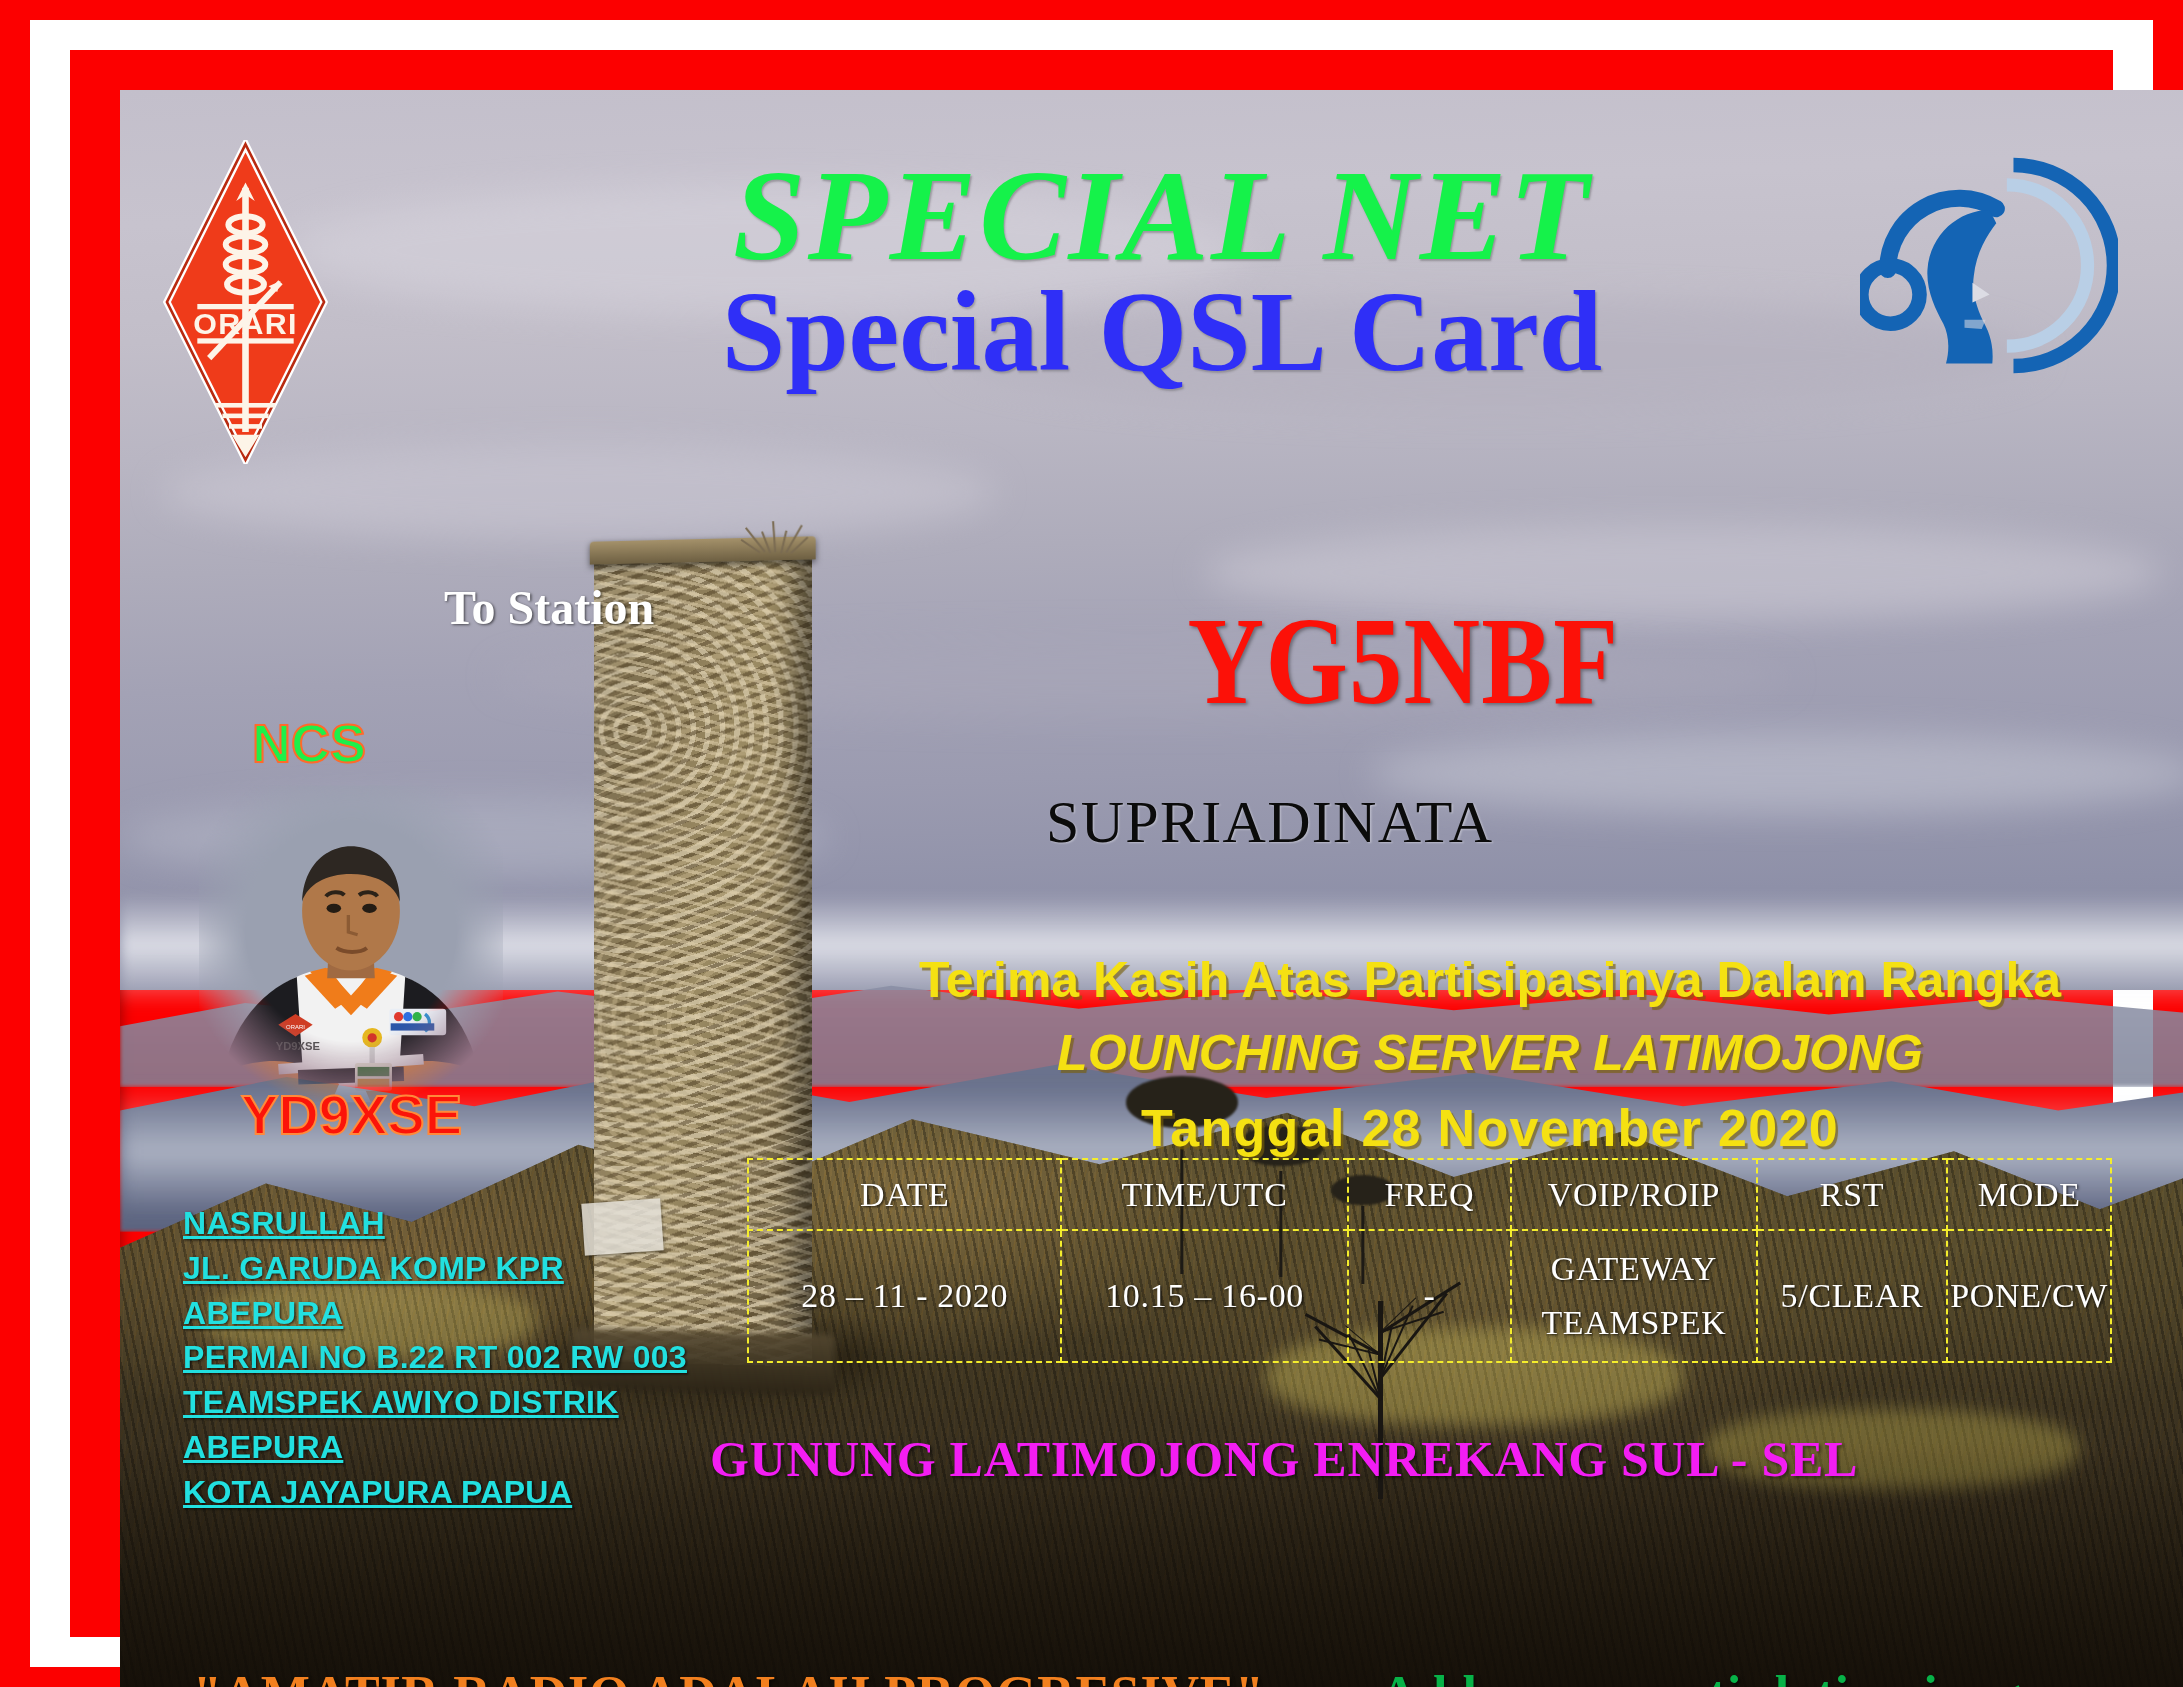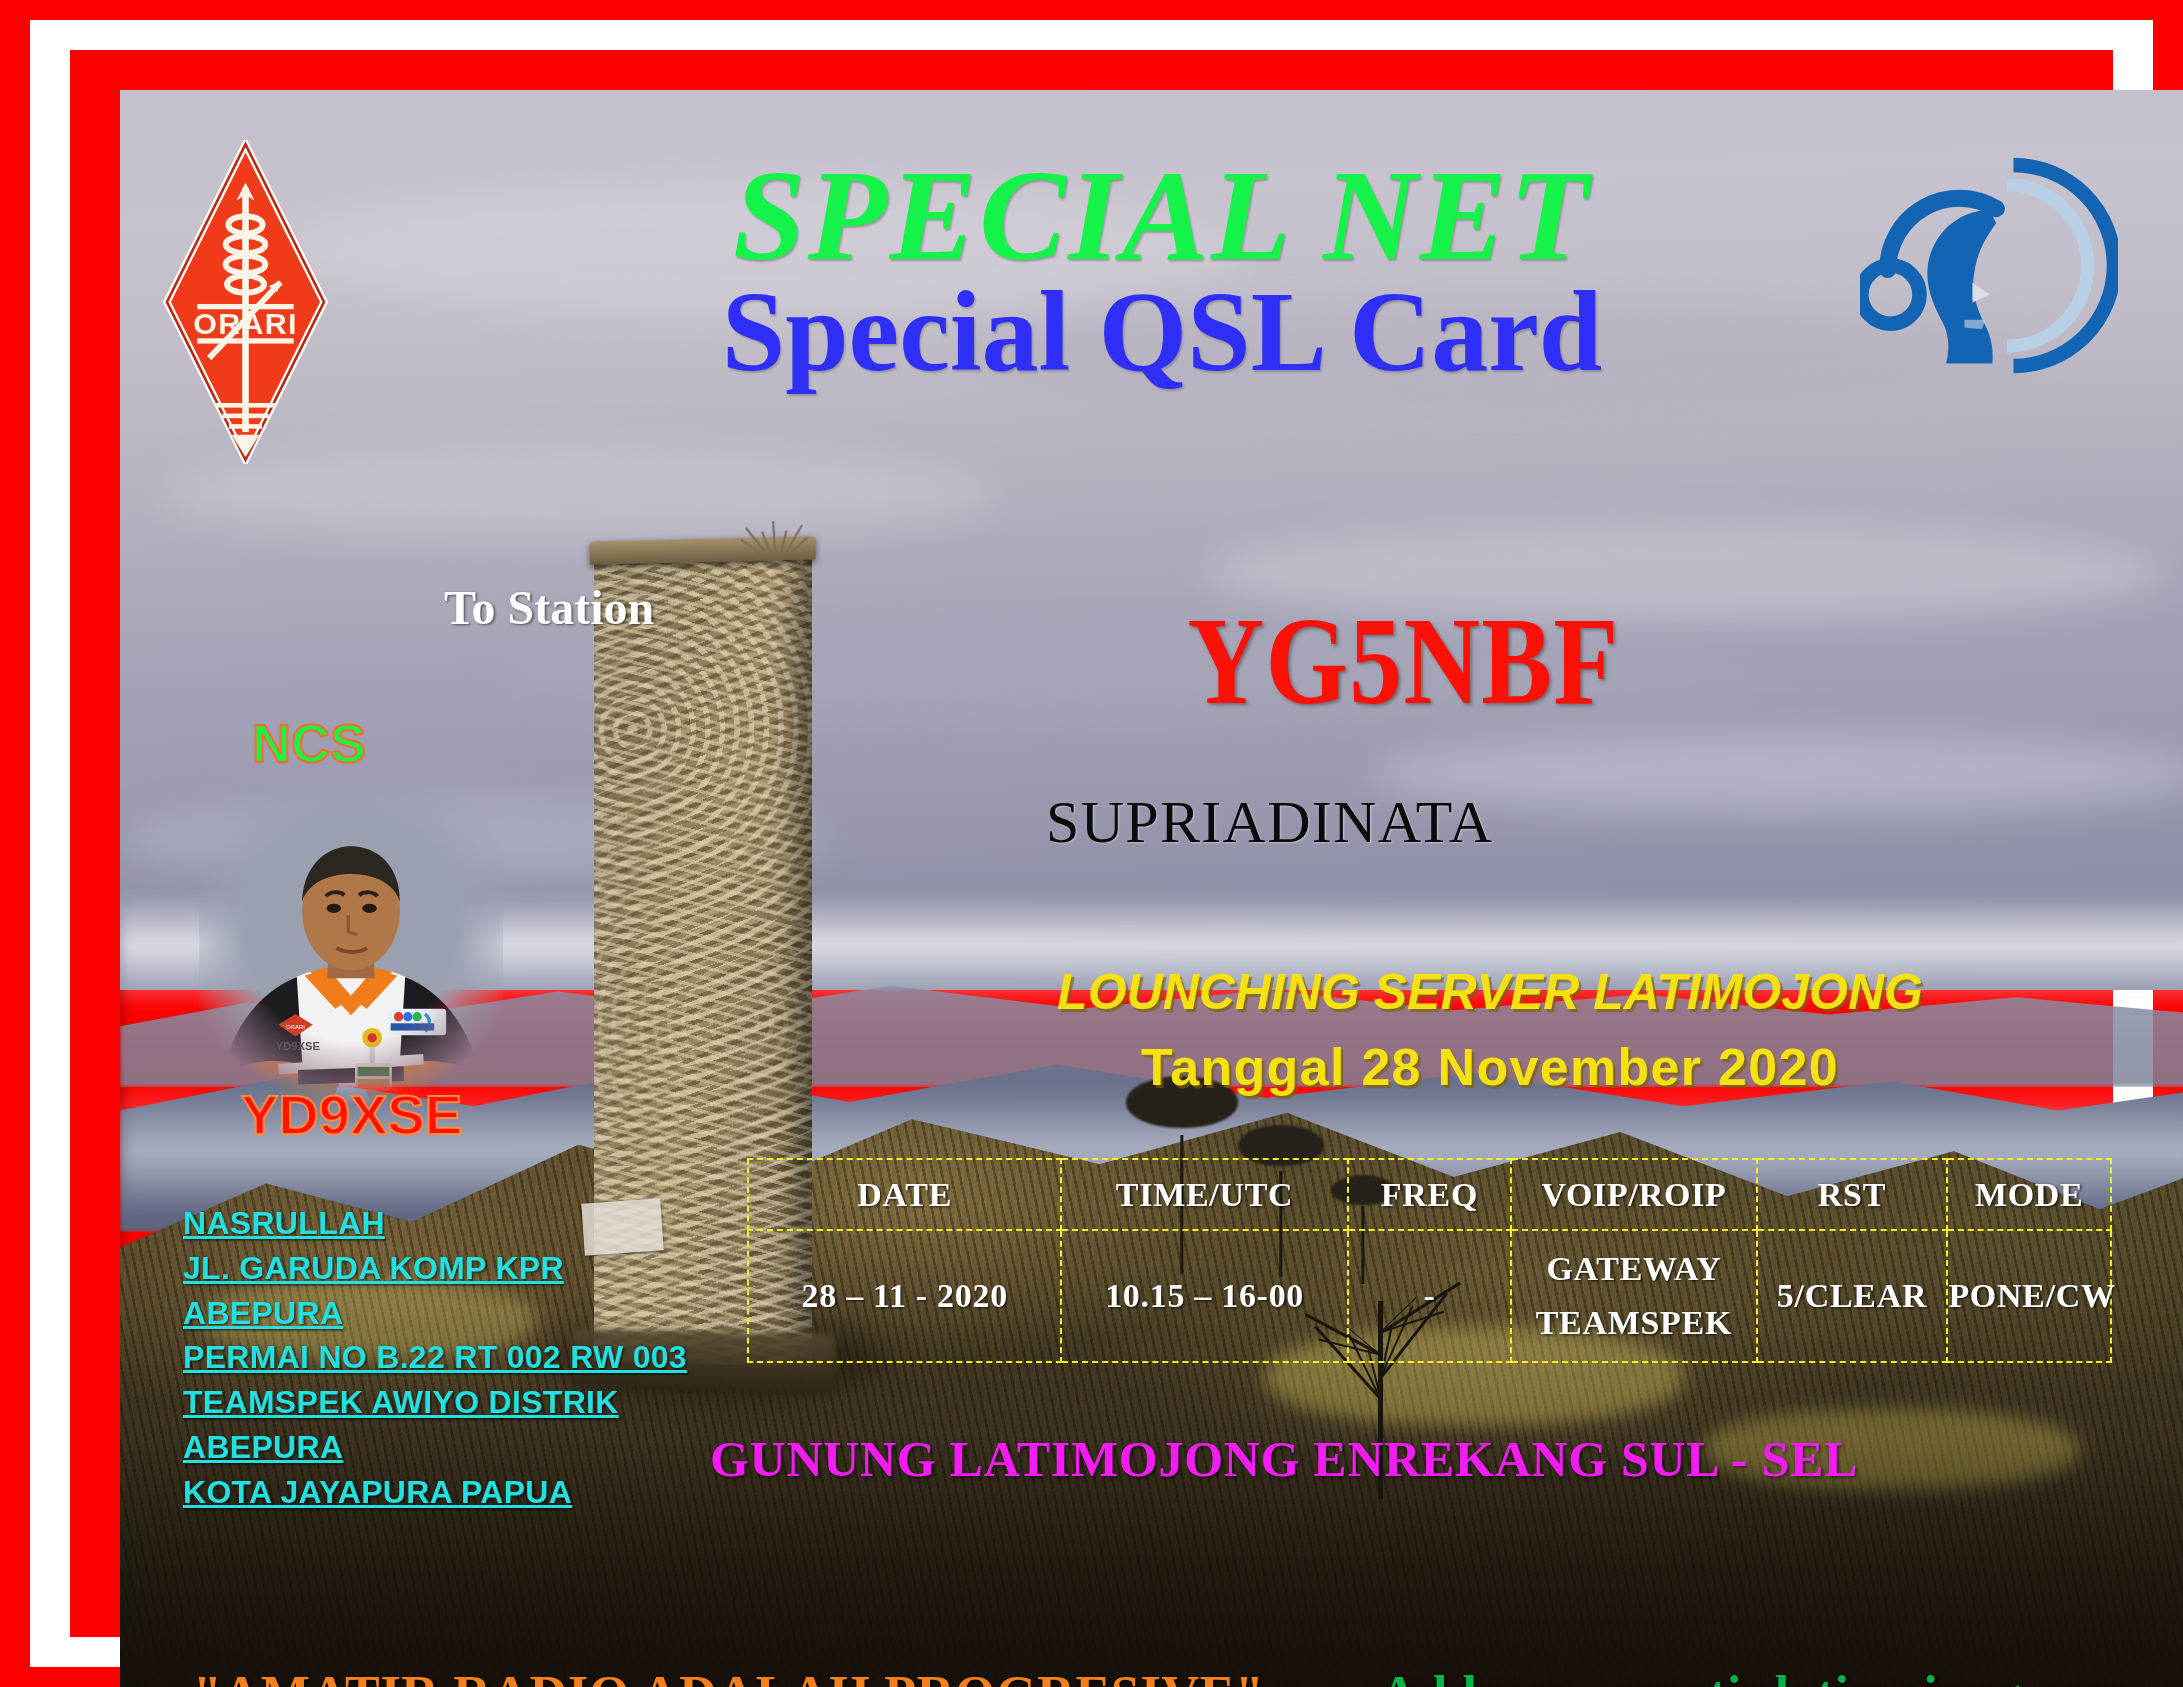--- a/index.html
+++ b/index.html
@@ -305,21 +305,21 @@
   .qso-table{
     position:absolute; left:627px; top:1068px;
     width:1365px;
     border-collapse:collapse;
     table-layout:fixed;
   }
   .qso-table th, .qso-table td{
     border:2px dashed #f4ed2c;
     color:#ffffff;
     font-family:"Liberation Serif", serif;
-    font-weight:bold;
+    font-weight:normal;
     text-align:center;
     vertical-align:middle;
     text-shadow:1.3px 1.3px 2.6px rgba(0,0,0,.75);
     padding:0;
   }
   .qso-table th{ height:71px; font-size:34px; letter-spacing:0.7px; }
   .qso-table td{ height:132px; font-size:34px; letter-spacing:0.7px; }
   .c-date{ width:23%; } .c-time{ width:21%; } .c-freq{ width:12%; }
   .c-voip{ width:18%; } .c-rst{ width:14%; } .c-mode{ width:12%; }
   .qso-table td .two-line{ line-height:1.6; }
@@ -566,20 +566,21 @@
           <div>NASRULLAH</div>
           <div>JL. GARUDA KOMP KPR</div>
           <div>ABEPURA</div>
           <div>PERMAI NO B.22 RT 002 RW 003</div>
           <div>TEAMSPEK AWIYO DISTRIK</div>
           <div>ABEPURA</div>
           <div>KOTA JAYAPURA PAPUA</div>
         </div>
 
         <div class="thanks">
+          <div class="l1">Terima Kasih Atas Partisipasinya Dalam Rangka</div>
           <div class="l2">LOUNCHING SERVER LATIMOJONG</div>
           <div class="l3">Tanggal  28  November  2020</div>
         </div>
 
         <table class="qso-table">
           <thead>
             <tr>
               <th class="c-date">DATE</th>
               <th class="c-time">TIME/UTC</th>
               <th class="c-freq">FREQ</th>

